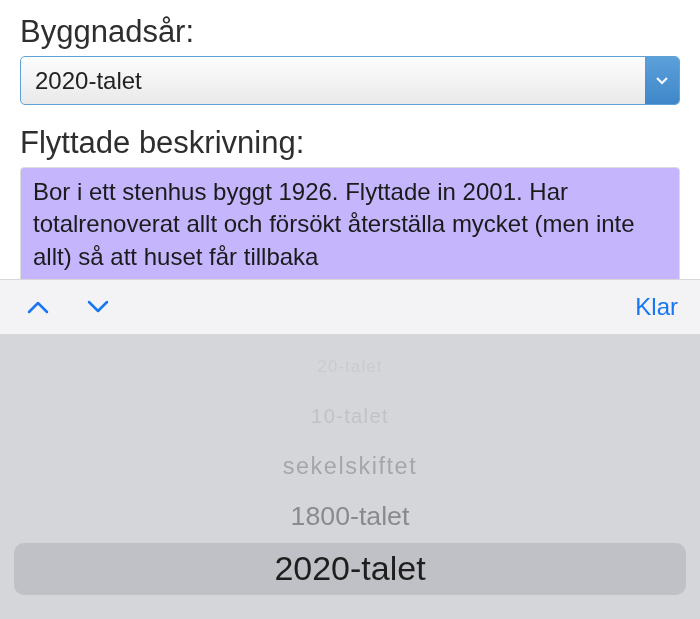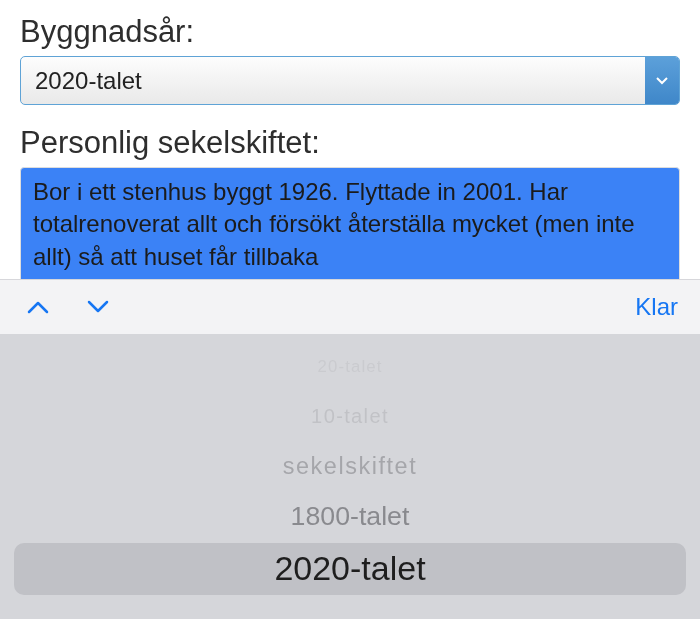--- a/index.html
+++ b/index.html
@@ -48,21 +48,21 @@
   .select-arrow svg { display:block; }
   .textarea-wrap {
     border: 1px solid #ddd;
     border-radius: 4px;
     padding: 8px 12px;
     font-size: 24px;
     line-height: 1.35;
     color: #1b1b1b;
     height: 118px;
     overflow: hidden;
-    background: #3b82f6;
+    background: #c4b5fd;
   }
   .accessory-bar {
     position: absolute;
     left: 0; right: 0;
     top: 279px;
     height: 55px;
     background: #f3f3f5;
     border-top: 1px solid #d7d7db;
     display: flex;
     align-items: center;
@@ -121,21 +121,21 @@
 
   <div class="select-wrap">
     <span>2020-talet</span>
     <span class="select-arrow">
       <svg width="12" height="8" viewBox="0 0 12 8">
           <path d="M1 1l5 5 5-5" stroke="#fff" stroke-width="2" fill="none"></path>
         </svg>
     </span>
   </div>
 
-  <div class="field-label">Personlig sekelskiftet:</div>
+  <div class="field-label">Flyttade beskrivning:</div>
 
   <div class="textarea-wrap">
     <span>Bor i ett stenhus byggt 1926. Flyttade in 2001. Har totalrenoverat allt och försökt återställa mycket (men inte allt) så att huset får tillbaka</span>
   </div>
 </div>
 
 <div class="accessory-bar">
   <div class="nav-btn">
     <svg width="22" height="14" viewBox="0 0 22 14">
       <path d="M2 12 L11 3 L20 12" stroke="#1676f3" stroke-width="2.5" fill="none" stroke-linecap="round" stroke-linejoin="round"></path>

